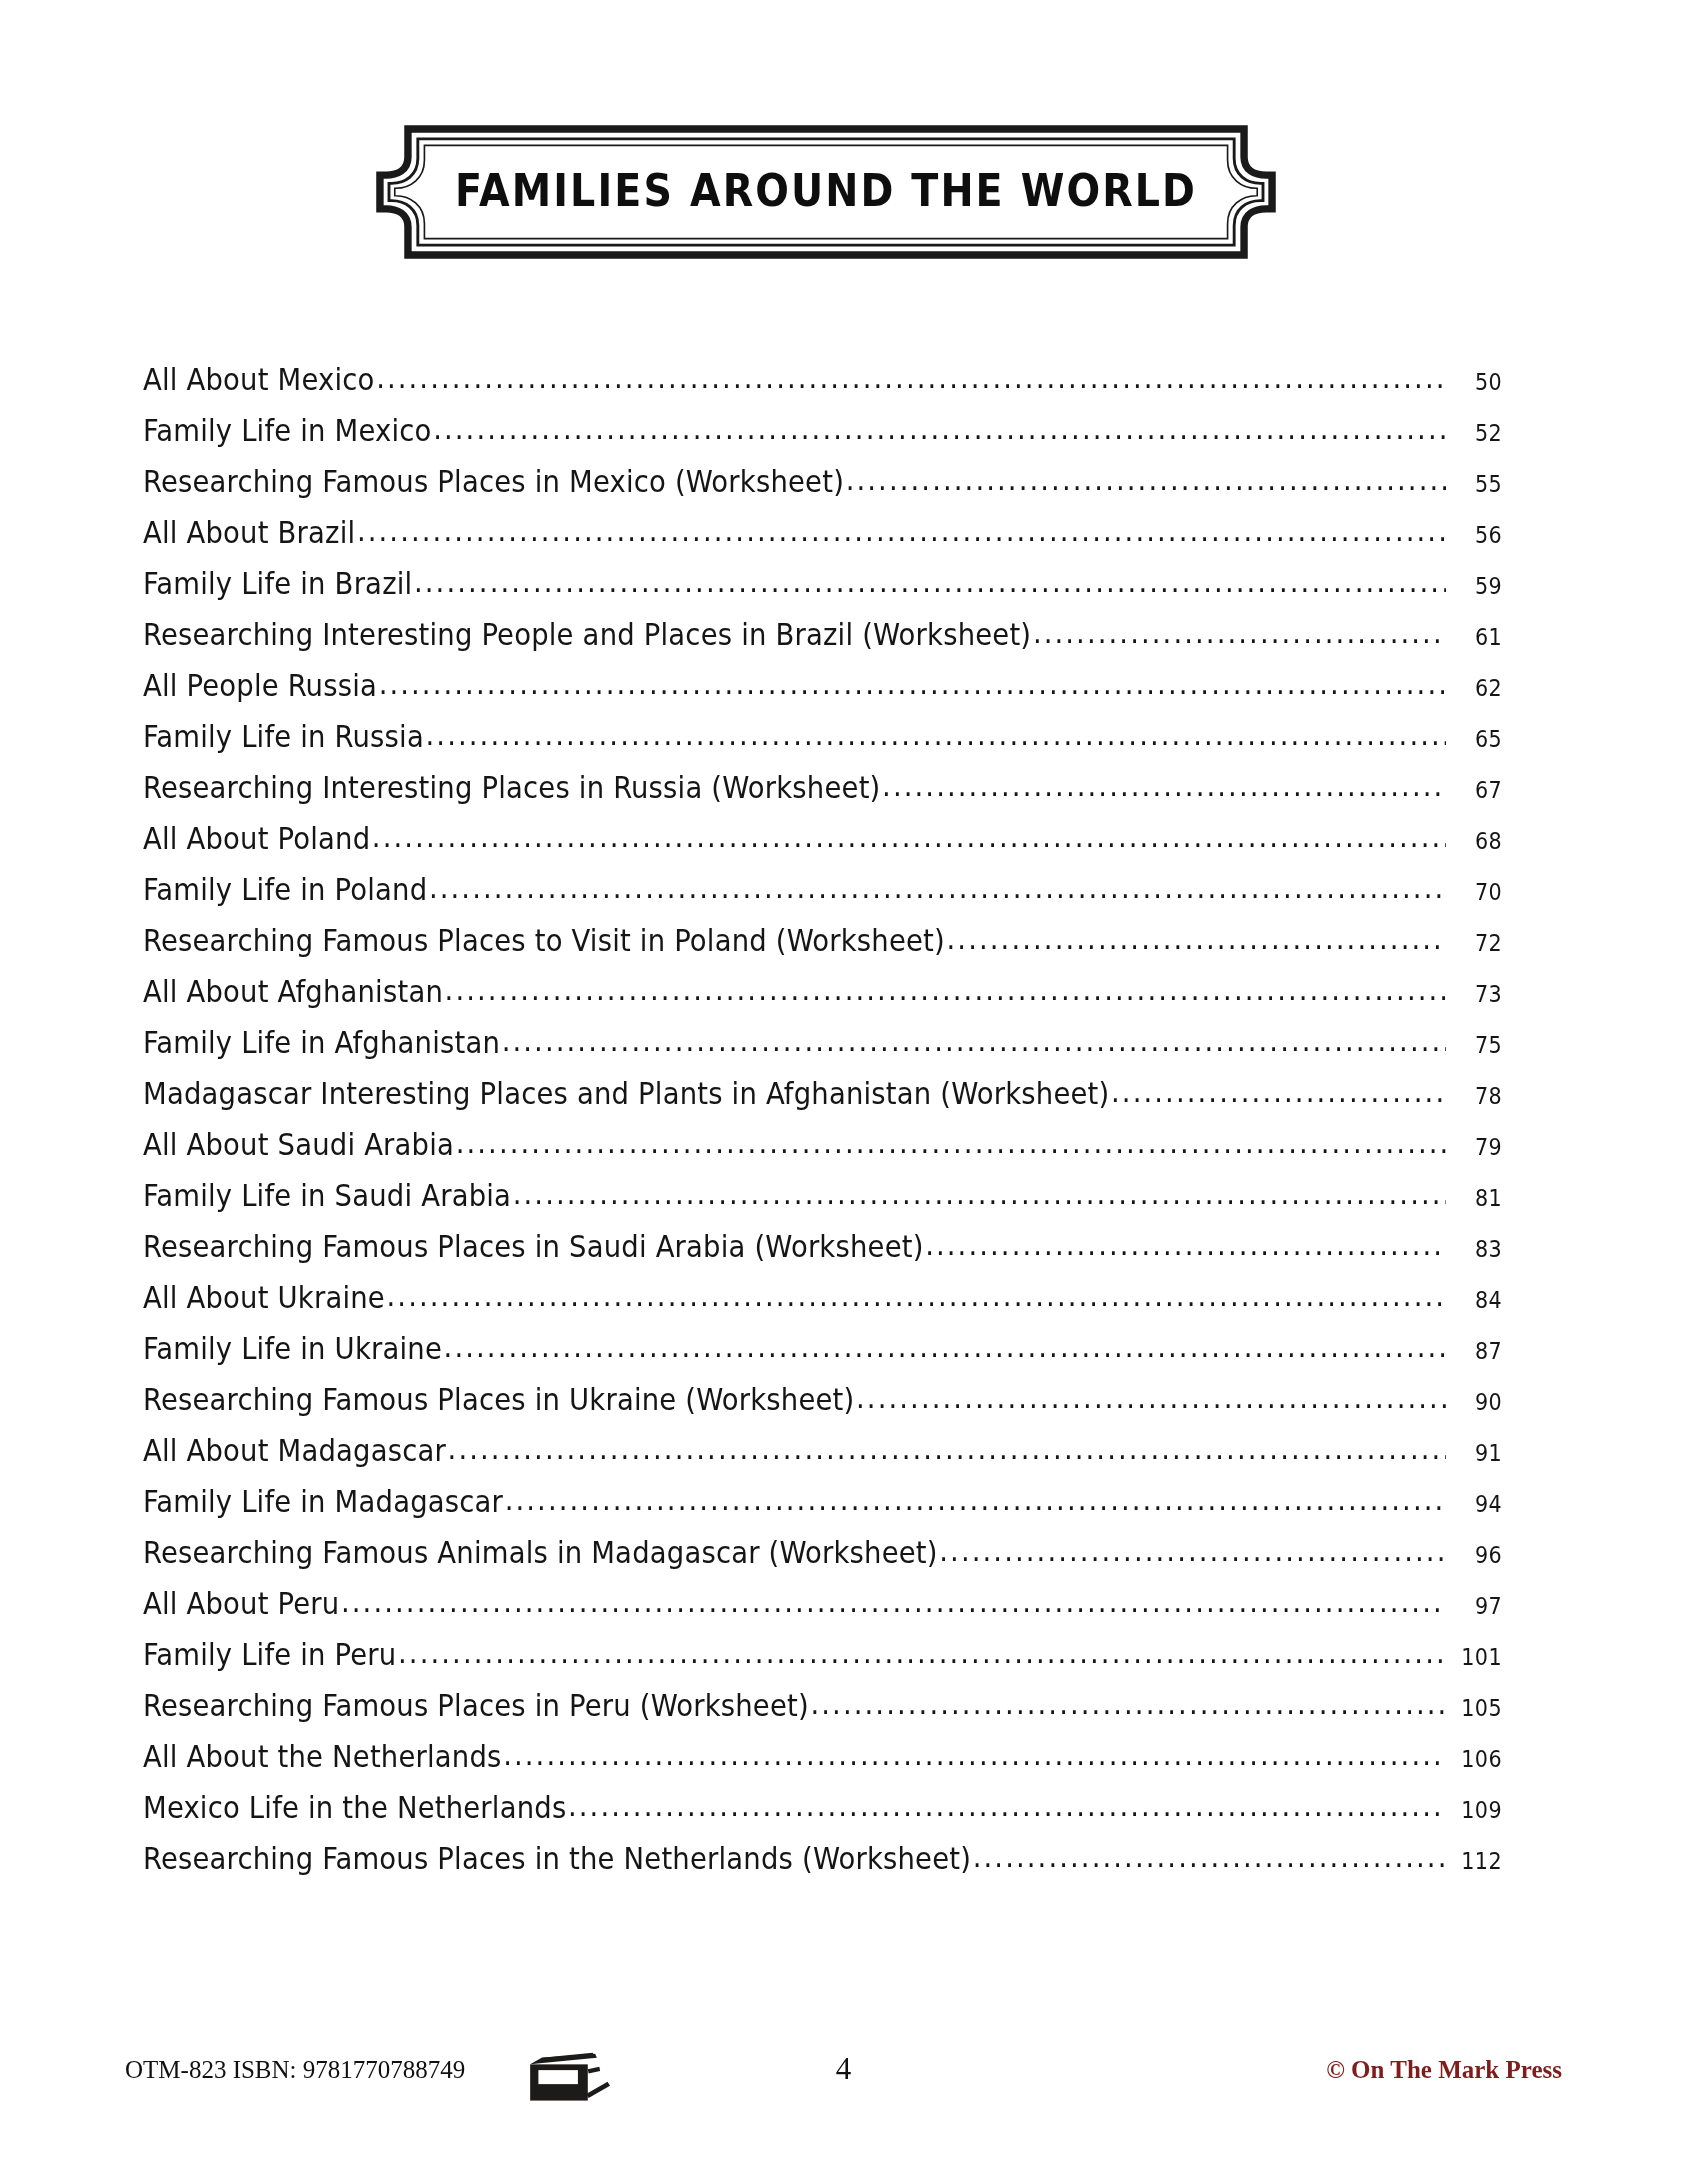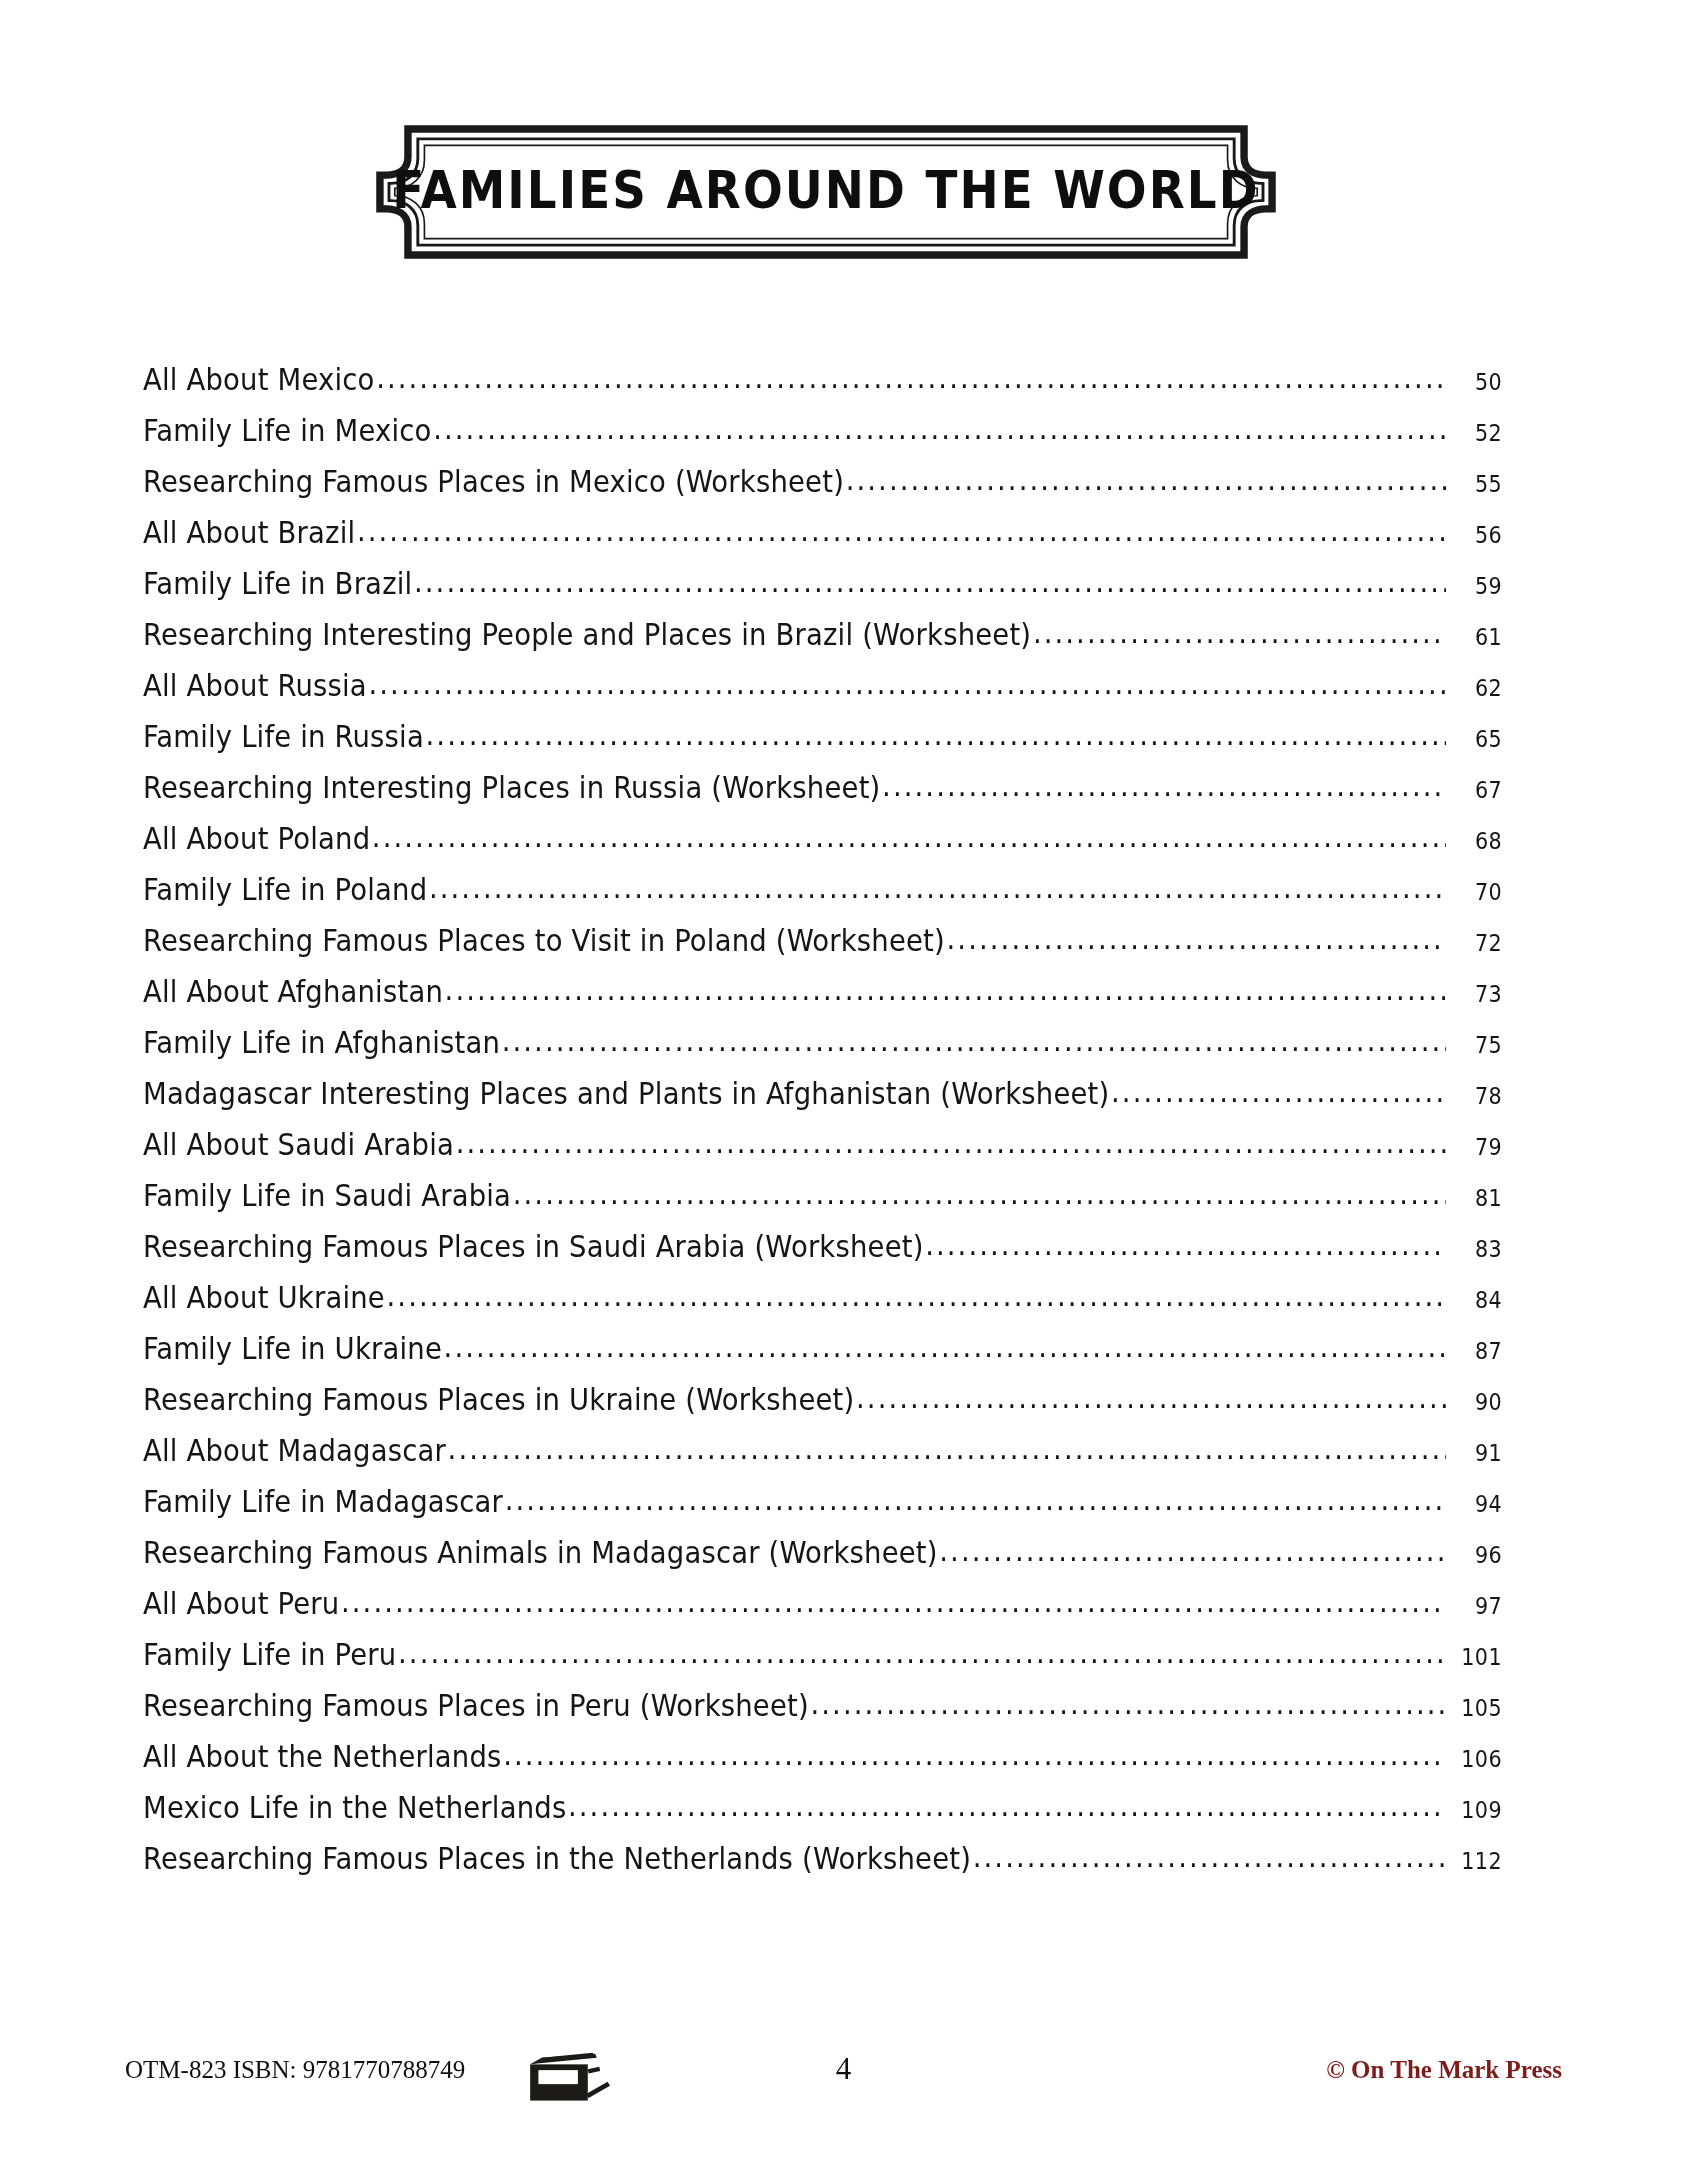--- a/index.html
+++ b/index.html
@@ -35,21 +35,21 @@
   #title-text {
     position: absolute;
     left: 0;
     top: 0;
     width: 100%;
     height: 100%;
     display: flex;
     align-items: center;
     justify-content: center;
     font-family: "DejaVu Sans Condensed", "Liberation Sans Narrow", "Liberation Sans", sans-serif;
-    font-size: 52px;
+    font-size: 44px;
     font-weight: 600;
     letter-spacing: 2.1px;
     color: #0e0e0e;
     white-space: nowrap;
     padding-bottom: 3.3px;
     box-sizing: border-box;
   }
 
   
   #toc {
@@ -231,21 +231,21 @@
       <span class="toc-label">Family Life in Brazil</span>
       <span class="toc-leader">...........................................................................................................................................</span>
       <span class="toc-page">59</span>
     </div>
     <div class="toc-row">
       <span class="toc-label">Researching Interesting People and Places in Brazil (Worksheet)</span>
       <span class="toc-leader">...........................................................................................................................................</span>
       <span class="toc-page">61</span>
     </div>
     <div class="toc-row">
-      <span class="toc-label">All About Russia</span>
+      <span class="toc-label">All People Russia</span>
       <span class="toc-leader">...........................................................................................................................................</span>
       <span class="toc-page">62</span>
     </div>
     <div class="toc-row">
       <span class="toc-label">Family Life in Russia</span>
       <span class="toc-leader">...........................................................................................................................................</span>
       <span class="toc-page">65</span>
     </div>
     <div class="toc-row">
       <span class="toc-label">Researching Interesting Places in Russia (Worksheet)</span>

